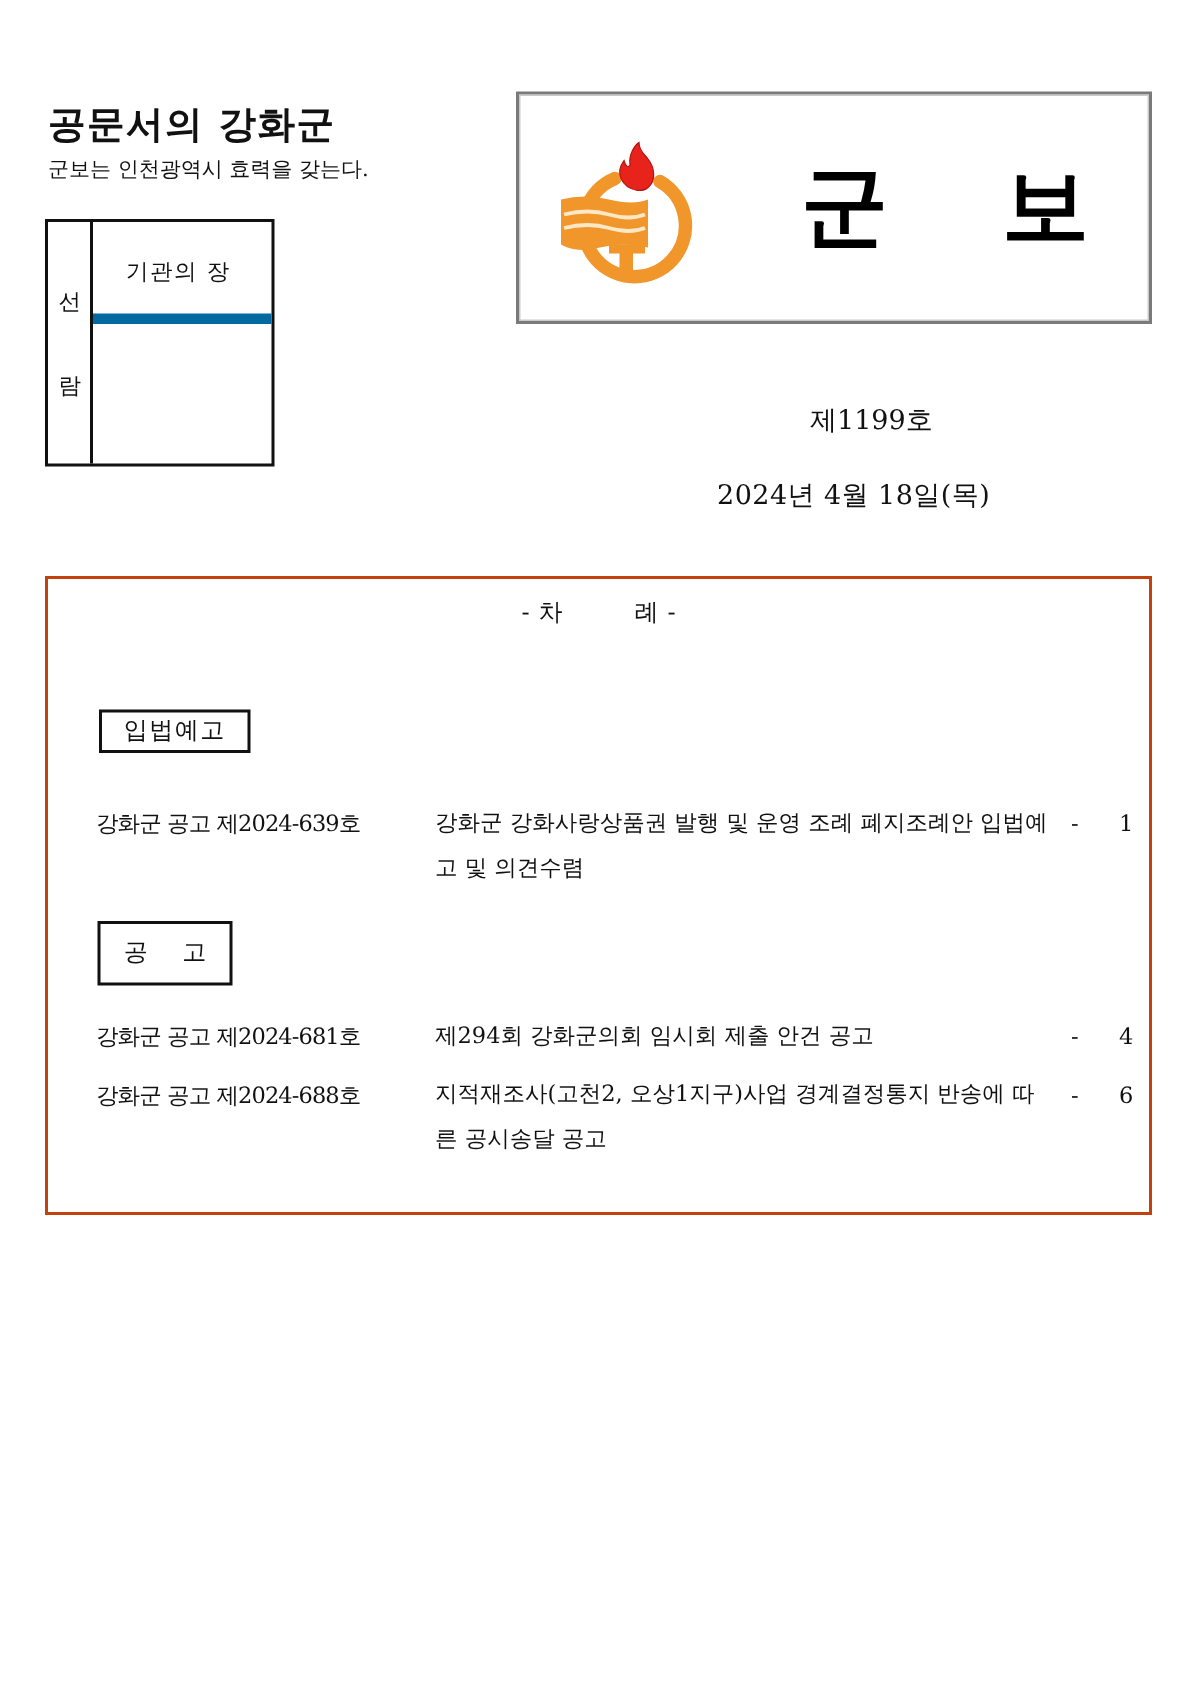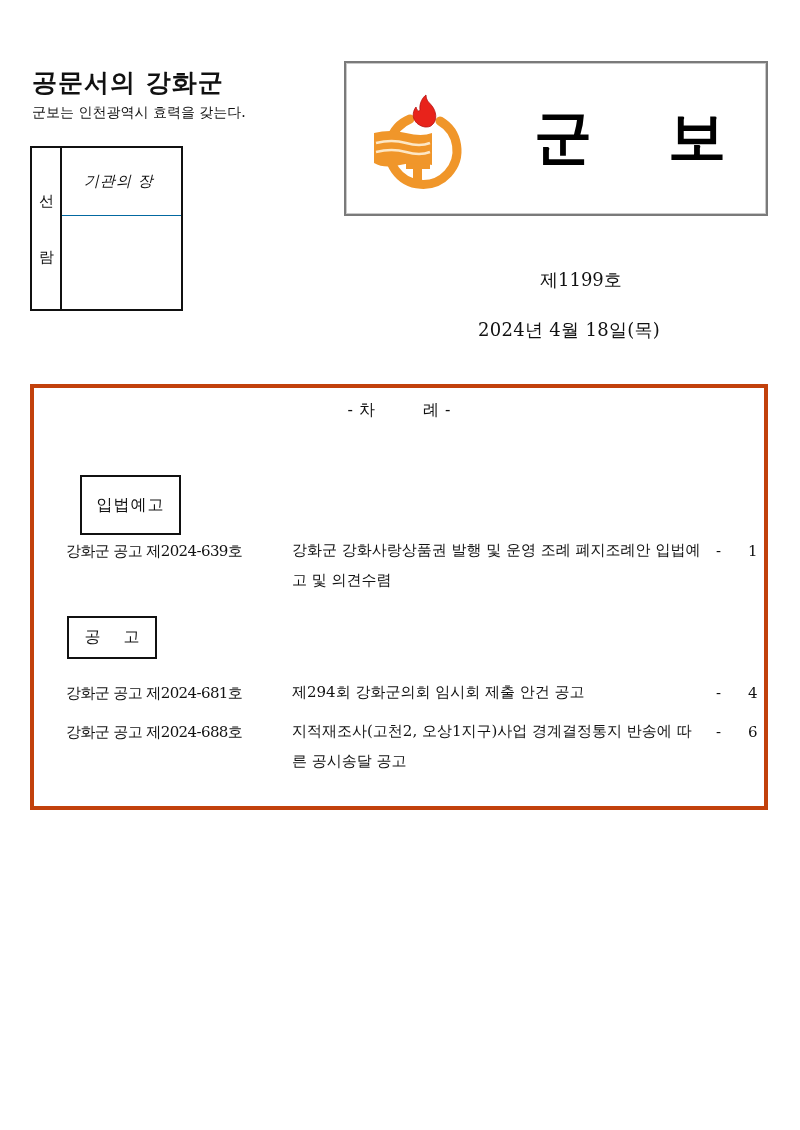--- a/index.html
+++ b/index.html
@@ -21,22 +21,21 @@
       border: 2px solid #111;
     }
     .approval-left {
       position: absolute; left: 0; top: 0; width: 30px; height: 100%;
       border-right: 2px solid #111;
     }
     .approval-left .ch1 { position: absolute; left: 7px; top: 44px; font-size: 15px; }
     .approval-left .ch2 { position: absolute; left: 7px; top: 100px; font-size: 15px; }
     .approval-top {
       position: absolute; left: 30px; top: 0; right: 0; height: 68px;
-      border-bottom: 1px solid #0369a1;
-      font-style: italic;
+      border-bottom: 7px solid #0369a1;
     }
     .approval-top span {
       position: absolute; left: 22px; top: 24px; font-size: 15px; letter-spacing: 1px;
     }
 
     .masthead {
       position: absolute; left: 344px; top: 61px; width: 424px; height: 155px;
       border: 2px solid #7a7a7a;
       box-shadow: inset 0 0 0 1px #c9c9c9;
     }
@@ -51,34 +50,34 @@
 
     .issue-no {
       position: absolute; left: 540px; top: 268px; font-size: 18px;
     }
     .issue-date {
       position: absolute; left: 478px; top: 318px; font-size: 18px; letter-spacing: 0.3px;
     }
 
     .toc {
       position: absolute; left: 30px; top: 384px; width: 738px; height: 426px;
-      border: 4px solid #c2410c;
+      border: 2px solid #c2410c;
     }
     .toc-heading {
       position: absolute; left: 0; right: 0; top: 12px; text-align: center;
       font-size: 16px; word-spacing: 0;
     }
     .toc-heading .dash { margin: 0 6px; }
     .toc-heading .sp { display: inline-block; width: 48px; }
 
     .section-label {
       position: absolute; border: 2px solid #111; font-size: 16px;
       display: flex; align-items: center; justify-content: center;
     }
-    .sec1 { left: 46px; top: 87px; width: 101px; height: 60px; letter-spacing: 1px; }
+    .sec1 { left: 34px; top: 87px; width: 101px; height: 29px; letter-spacing: 1px; }
     .sec2 { left: 33px; top: 228px; width: 90px; height: 43px; word-spacing: 18px; }
 
     .toc-row { position: absolute; left: 32px; width: 692px; font-size: 15px; }
     .toc-row .ref { position: absolute; left: 0; top: 0; letter-spacing: -0.6px; }
     .toc-row .title { position: absolute; left: 226px; top: 0; width: 410px; line-height: 30px; margin-top: -7px; }
     .toc-row .dash { position: absolute; left: 650px; top: 0; }
     .toc-row .page { position: absolute; left: 682px; top: 0; }
     .row1 { top: 154px; }
     .row2 { top: 296px; }
     .row3 { top: 335px; }

